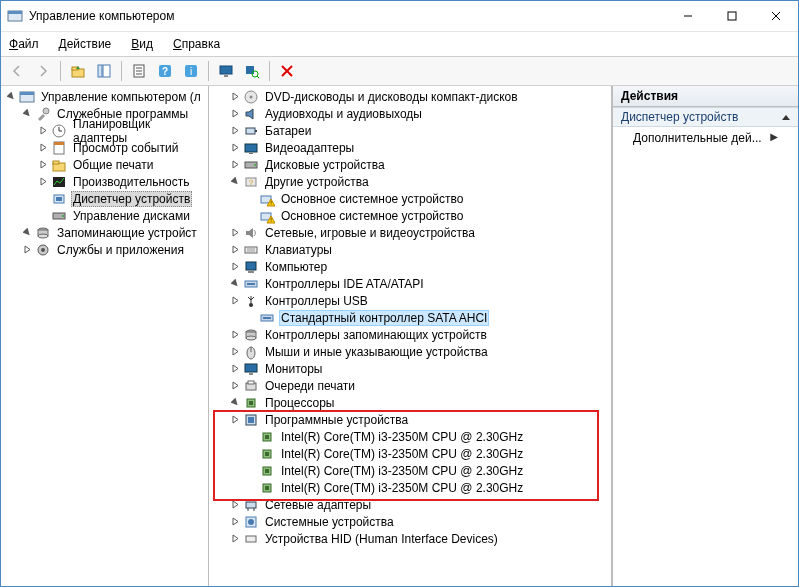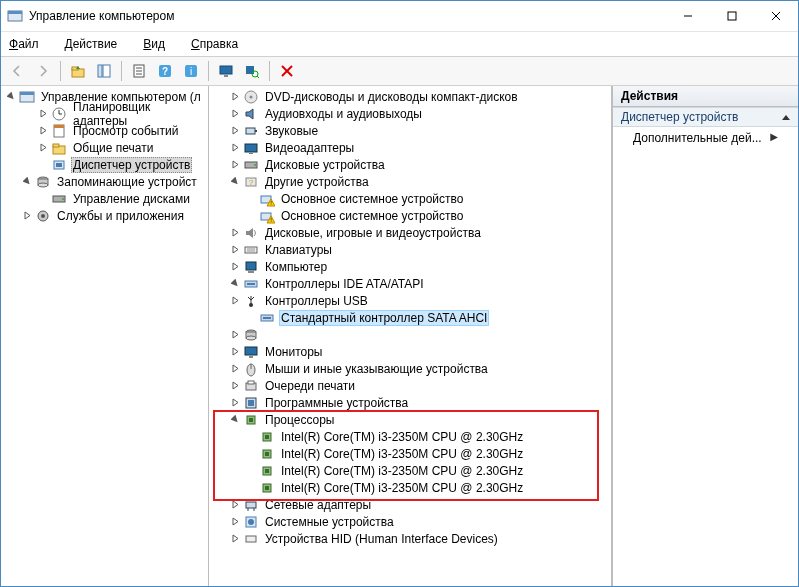--- a/index.html
+++ b/index.html
@@ -44,21 +44,21 @@
     width: 44px;
     display: flex;
     align-items: center;
     justify-content: center;
     color: #000;
   }
   .winbtn svg { width: 10px; height: 10px; }
   .menubar {
     height: 20px;
     display: flex;
-    gap: 26px;
+    gap: 20px;
     padding: 2px 8px;
     align-items: center;
   }
   .menubar .menuitem { text-decoration: underline; text-decoration-color: transparent; cursor: default; }
   .menubar .menuitem .u { text-decoration: underline; }
   .toolbar {
     height: 28px;
     border-top: 1px solid #d0d0d0;
     border-bottom: 1px solid #d0d0d0;
     display: flex;
@@ -260,20 +260,35 @@
             <span class="nicon">
               <svg viewBox="0 0 16 16" width="16" height="16">
                 <rect x="1" y="3" width="14" height="10" fill="#dfe9f3" stroke="#5b7b9b"></rect>
                 <rect x="1" y="3" width="14" height="3" fill="#5b8dc0"></rect>
               </svg>
             </span>
             <span class="label ">Управление компьютером (л</span>
           </div>
           <div class="row">
             <span class="indent"></span>
+            <span class="exp">
+              <svg viewBox="0 0 9 9">
+                <path d="M1 1 L8 5 L1 8 Z" fill="#595959" transform="rotate(45 4.5 4.5)"></path>
+              </svg>
+            </span>
+            <span class="nicon">
+              <svg viewBox="0 0 16 16" width="16" height="16">
+                <path d="M3 13l5-5 2 2-5 5z" fill="#999"></path>
+                <circle cx="11" cy="5" r="3" fill="#ccc" stroke="#888"></circle>
+              </svg>
+            </span>
+            <span class="label ">Служебные программы</span>
+          </div>
+          <div class="row">
+            <span class="indent"></span>
             <span class="indent"></span>
             <span class="exp">
               <svg viewBox="0 0 9 9">
                 <path d="M2 1 L7 4.5 L2 8 Z" fill="none" stroke="#595959"></path>
               </svg>
             </span>
             <span class="nicon">
               <svg viewBox="0 0 16 16" width="16" height="16">
                 <circle cx="8" cy="8" r="6" fill="#fff" stroke="#777"></circle>
                 <line x1="8" y1="8" x2="8" y2="4" stroke="#333"></line>
@@ -310,59 +325,75 @@
               <svg viewBox="0 0 16 16" width="16" height="16">
                 <rect x="2" y="6" width="12" height="8" fill="#f7d774" stroke="#b38a1d"></rect>
                 <rect x="2" y="4" width="6" height="3" fill="#f7d774" stroke="#b38a1d"></rect>
               </svg>
             </span>
             <span class="label ">Общие печати</span>
           </div>
           <div class="row">
             <span class="indent"></span>
             <span class="indent"></span>
+            <span class="exp">
+              <svg viewBox="0 0 9 9">
+                <path d="M2 1 L7 4.5 L2 8 Z" fill="none" stroke="#595959"></path>
+              </svg>
+            </span>
+            <span class="nicon">
+              <svg viewBox="0 0 16 16" width="16" height="16">
+                <rect x="2" y="3" width="12" height="10" fill="#222"></rect>
+                <polyline points="3,11 6,7 9,9 13,4" fill="none" stroke="#3c3"></polyline>
+              </svg>
+            </span>
+            <span class="label ">Производительность</span>
+          </div>
+          <div class="row">
+            <span class="indent"></span>
+            <span class="indent"></span>
             <span class="exp none"></span>
             <span class="nicon">
               <svg viewBox="0 0 16 16" width="16" height="16">
                 <rect x="3" y="4" width="10" height="8" fill="#d8e6f4" stroke="#4a7bb0"></rect>
                 <rect x="5" y="6" width="6" height="4" fill="#4a7bb0"></rect>
               </svg>
             </span>
             <span class="label selected-inactive">Диспетчер устройств</span>
+          </div>
+          <div class="row">
+            <span class="indent"></span>
+            <span class="indent"></span>
+            <span class="exp none"></span>
+            <span class="nicon">
+              <svg viewBox="0 0 16 16" width="16" height="16">
+                <rect x="2" y="5" width="12" height="6" fill="#b0b0b0" stroke="#555"></rect>
+                <circle cx="12" cy="8" r="1" fill="#3a3"></circle>
+              </svg>
+            </span>
+            <span class="label ">Управление дисками</span>
           </div>
           <div class="row">
             <span class="indent"></span>
             <span class="exp">
               <svg viewBox="0 0 9 9">
                 <path d="M1 1 L8 5 L1 8 Z" fill="#595959" transform="rotate(45 4.5 4.5)"></path>
               </svg>
             </span>
             <span class="nicon">
               <svg viewBox="0 0 16 16" width="16" height="16">
                 <ellipse cx="8" cy="5" rx="5" ry="2" fill="#bbb" stroke="#666"></ellipse>
                 <rect x="3" y="5" width="10" height="6" fill="#ccc" stroke="#666"></rect>
                 <ellipse cx="8" cy="11" rx="5" ry="2" fill="#ddd" stroke="#666"></ellipse>
               </svg>
             </span>
             <span class="label ">Запоминающие устройст</span>
           </div>
           <div class="row">
             <span class="indent"></span>
-            <span class="indent"></span>
-            <span class="exp none"></span>
-            <span class="nicon">
-              <svg viewBox="0 0 16 16" width="16" height="16">
-                <rect x="2" y="5" width="12" height="6" fill="#b0b0b0" stroke="#555"></rect>
-                <circle cx="12" cy="8" r="1" fill="#3a3"></circle>
-              </svg>
-            </span>
-            <span class="label ">Управление дисками</span>
-          </div>
-          <div class="row">
-            <span class="indent"></span>
             <span class="exp">
               <svg viewBox="0 0 9 9">
                 <path d="M2 1 L7 4.5 L2 8 Z" fill="none" stroke="#595959"></path>
               </svg>
             </span>
             <span class="nicon">
               <svg viewBox="0 0 16 16" width="16" height="16">
                 <circle cx="8" cy="8" r="5" fill="#ccc" stroke="#555"></circle>
                 <circle cx="8" cy="8" r="2" fill="#555"></circle>
               </svg>
@@ -409,21 +440,21 @@
               <svg viewBox="0 0 9 9">
                 <path d="M2 1 L7 4.5 L2 8 Z" fill="none" stroke="#595959"></path>
               </svg>
             </span>
             <span class="nicon">
               <svg viewBox="0 0 16 16" width="16" height="16">
                 <rect x="3" y="5" width="9" height="6" fill="#cde" stroke="#345"></rect>
                 <rect x="12" y="7" width="2" height="2" fill="#345"></rect>
               </svg>
             </span>
-            <span class="label ">Звуковые</span>
+            <span class="label ">Батареи</span>
           </div>
           <div class="row">
             <span class="indent"></span>
             <span class="exp">
               <svg viewBox="0 0 9 9">
                 <path d="M2 1 L7 4.5 L2 8 Z" fill="none" stroke="#595959"></path>
               </svg>
             </span>
             <span class="nicon">
               <svg viewBox="0 0 16 16" width="16" height="16">
@@ -495,21 +526,21 @@
               <svg viewBox="0 0 9 9">
                 <path d="M2 1 L7 4.5 L2 8 Z" fill="none" stroke="#595959"></path>
               </svg>
             </span>
             <span class="nicon">
               <svg viewBox="0 0 16 16" width="16" height="16">
                 <path d="M3 6h3l4-3v10l-4-3H3z" fill="#888"></path>
                 <path d="M11 5a4 4 0 010 6" fill="none" stroke="#888"></path>
               </svg>
             </span>
-            <span class="label ">Дисковые, игровые и видеоустройства</span>
+            <span class="label ">Сетевые, игровые и видеоустройства</span>
           </div>
           <div class="row">
             <span class="indent"></span>
             <span class="exp">
               <svg viewBox="0 0 9 9">
                 <path d="M2 1 L7 4.5 L2 8 Z" fill="none" stroke="#595959"></path>
               </svg>
             </span>
             <span class="nicon">
               <svg viewBox="0 0 16 16" width="16" height="16">
@@ -586,20 +617,36 @@
                 <path d="M2 1 L7 4.5 L2 8 Z" fill="none" stroke="#595959"></path>
               </svg>
             </span>
             <span class="nicon">
               <svg viewBox="0 0 16 16" width="16" height="16">
                 <ellipse cx="8" cy="5" rx="5" ry="2" fill="#bbb" stroke="#666"></ellipse>
                 <rect x="3" y="5" width="10" height="6" fill="#ccc" stroke="#666"></rect>
                 <ellipse cx="8" cy="11" rx="5" ry="2" fill="#ddd" stroke="#666"></ellipse>
               </svg>
             </span>
+            <span class="label ">Контроллеры запоминающих устройств</span>
+          </div>
+          <div class="row">
+            <span class="indent"></span>
+            <span class="exp">
+              <svg viewBox="0 0 9 9">
+                <path d="M2 1 L7 4.5 L2 8 Z" fill="none" stroke="#595959"></path>
+              </svg>
+            </span>
+            <span class="nicon">
+              <svg viewBox="0 0 16 16" width="16" height="16">
+                <ellipse cx="8" cy="9" rx="4" ry="6" fill="#ddd" stroke="#666"></ellipse>
+                <line x1="8" y1="3" x2="8" y2="8" stroke="#666"></line>
+              </svg>
+            </span>
+            <span class="label ">Мыши и иные указывающие устройства</span>
           </div>
           <div class="row">
             <span class="indent"></span>
             <span class="exp">
               <svg viewBox="0 0 9 9">
                 <path d="M2 1 L7 4.5 L2 8 Z" fill="none" stroke="#595959"></path>
               </svg>
             </span>
             <span class="nicon">
               <svg viewBox="0 0 16 16" width="16" height="16">
@@ -611,70 +658,55 @@
           </div>
           <div class="row">
             <span class="indent"></span>
             <span class="exp">
               <svg viewBox="0 0 9 9">
                 <path d="M2 1 L7 4.5 L2 8 Z" fill="none" stroke="#595959"></path>
               </svg>
             </span>
             <span class="nicon">
               <svg viewBox="0 0 16 16" width="16" height="16">
-                <ellipse cx="8" cy="9" rx="4" ry="6" fill="#ddd" stroke="#666"></ellipse>
-                <line x1="8" y1="3" x2="8" y2="8" stroke="#666"></line>
-              </svg>
-            </span>
-            <span class="label ">Мыши и иные указывающие устройства</span>
-          </div>
-          <div class="row">
-            <span class="indent"></span>
-            <span class="exp">
-              <svg viewBox="0 0 9 9">
-                <path d="M2 1 L7 4.5 L2 8 Z" fill="none" stroke="#595959"></path>
-              </svg>
-            </span>
-            <span class="nicon">
-              <svg viewBox="0 0 16 16" width="16" height="16">
                 <rect x="3" y="5" width="10" height="7" fill="#ddd" stroke="#666"></rect>
                 <rect x="5" y="3" width="6" height="3" fill="#fff" stroke="#666"></rect>
               </svg>
             </span>
             <span class="label ">Очереди печати</span>
           </div>
           <div class="row">
             <span class="indent"></span>
             <span class="exp">
               <svg viewBox="0 0 9 9">
+                <path d="M1 1 L8 5 L1 8 Z" fill="#595959" transform="rotate(45 4.5 4.5)"></path>
+              </svg>
+            </span>
+            <span class="nicon">
+              <svg viewBox="0 0 16 16" width="16" height="16">
+                <rect x="4" y="4" width="8" height="8" fill="#8fbf7f" stroke="#3b6b2b"></rect>
+                <rect x="6" y="6" width="4" height="4" fill="#3b6b2b"></rect>
+              </svg>
+            </span>
+            <span class="label ">Процессоры</span>
+          </div>
+          <div class="row">
+            <span class="indent"></span>
+            <span class="exp">
+              <svg viewBox="0 0 9 9">
                 <path d="M2 1 L7 4.5 L2 8 Z" fill="none" stroke="#595959"></path>
               </svg>
             </span>
             <span class="nicon">
               <svg viewBox="0 0 16 16" width="16" height="16">
                 <rect x="3" y="3" width="10" height="10" fill="#cde" stroke="#345"></rect>
                 <rect x="5" y="5" width="6" height="6" fill="#4a7bb0"></rect>
               </svg>
             </span>
             <span class="label ">Программные устройства</span>
-          </div>
-          <div class="row">
-            <span class="indent"></span>
-            <span class="exp">
-              <svg viewBox="0 0 9 9">
-                <path d="M1 1 L8 5 L1 8 Z" fill="#595959" transform="rotate(45 4.5 4.5)"></path>
-              </svg>
-            </span>
-            <span class="nicon">
-              <svg viewBox="0 0 16 16" width="16" height="16">
-                <rect x="4" y="4" width="8" height="8" fill="#8fbf7f" stroke="#3b6b2b"></rect>
-                <rect x="6" y="6" width="4" height="4" fill="#3b6b2b"></rect>
-              </svg>
-            </span>
-            <span class="label ">Процессоры</span>
           </div>
           <div class="row">
             <span class="indent"></span>
             <span class="indent"></span>
             <span class="exp none"></span>
             <span class="nicon">
               <svg viewBox="0 0 16 16" width="16" height="16">
                 <rect x="4" y="4" width="8" height="8" fill="#8fbf7f" stroke="#3b6b2b"></rect>
                 <rect x="6" y="6" width="4" height="4" fill="#3b6b2b"></rect>
               </svg>

